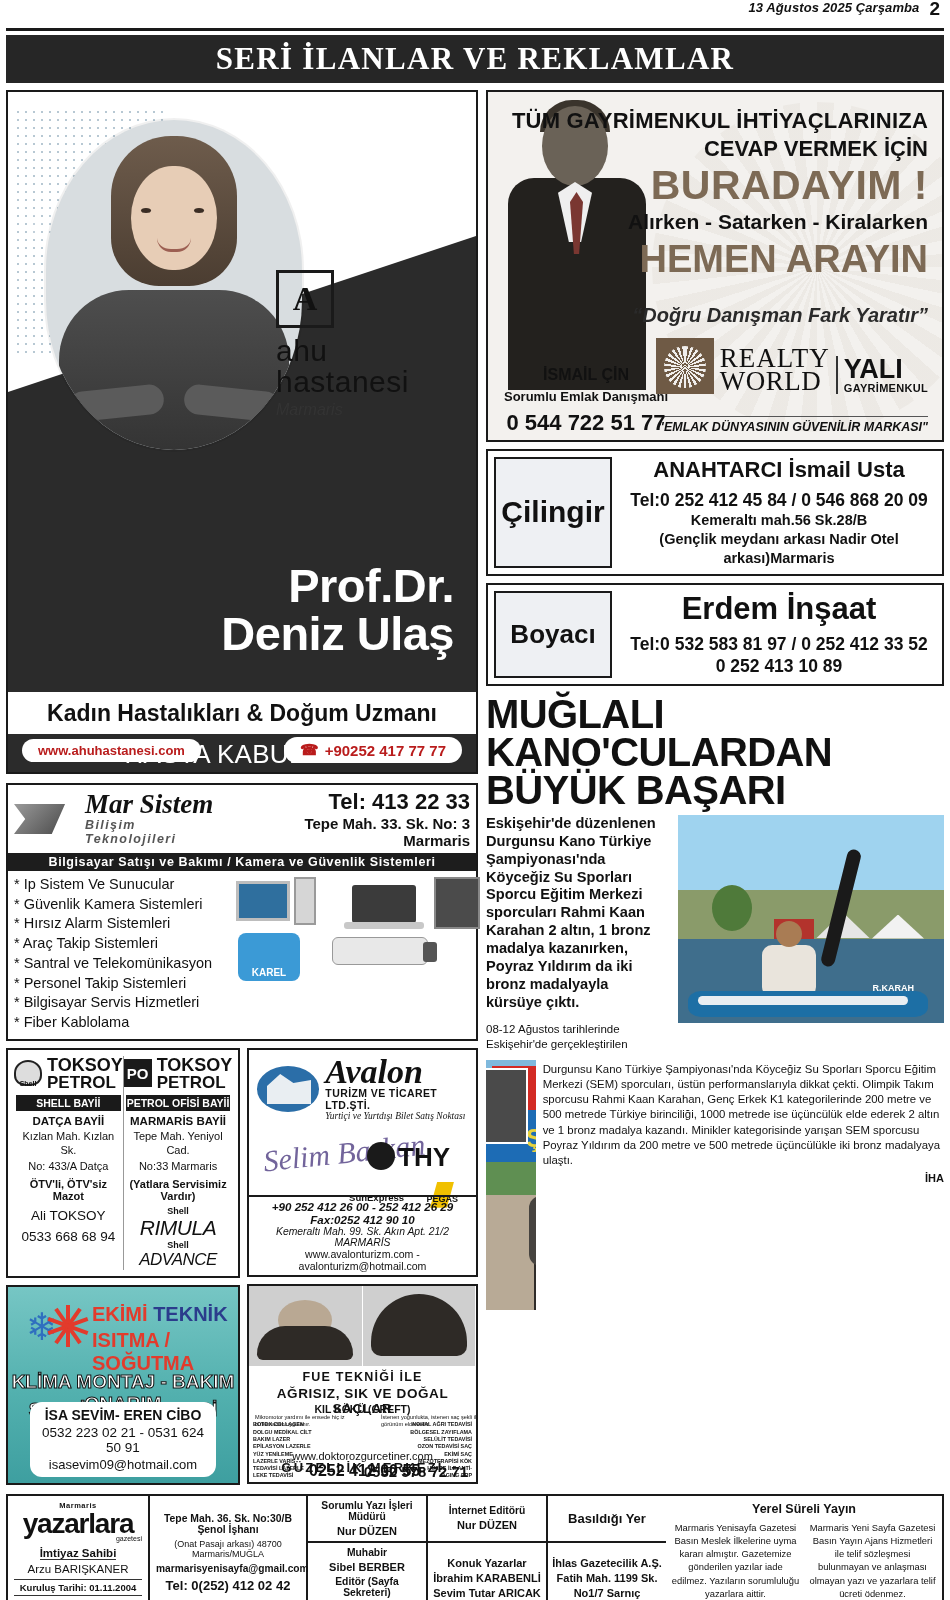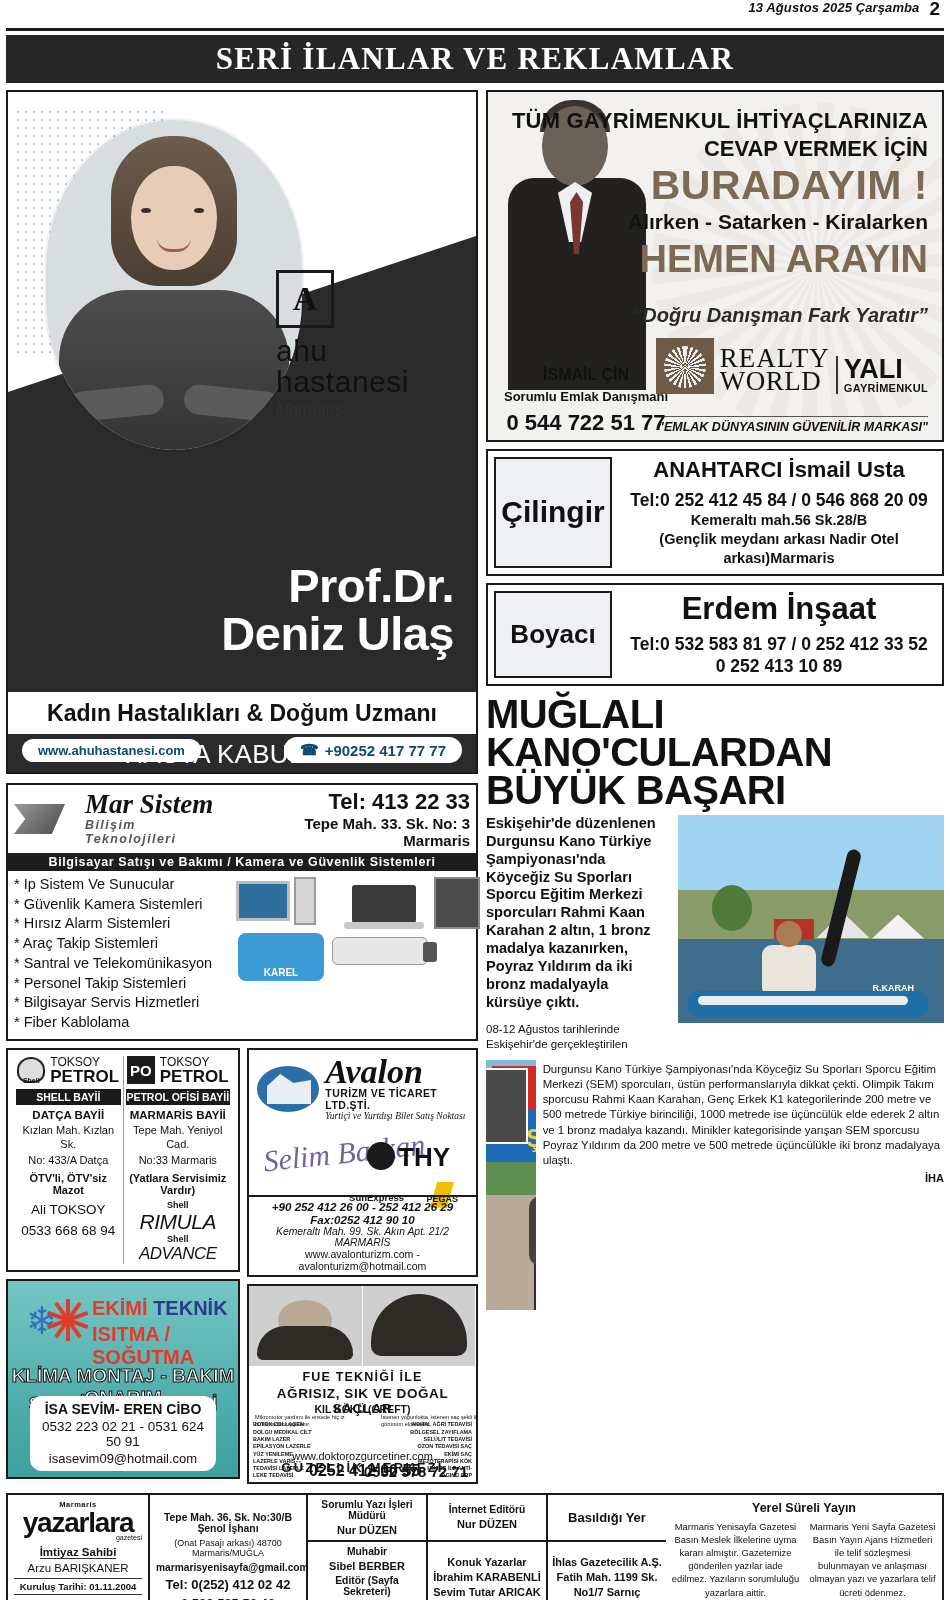--- a/index.html
+++ b/index.html
@@ -80,21 +80,21 @@
   .ahu-strip {
     position:absolute; left:0; right:0; top:600px; background:#fff; height:42px;
     display:flex; align-items:center; justify-content:center;
   }
   .ahu-strip span { font-size:23px; font-weight:bold; color:#111; }
   .ahu-sub {
     position:absolute; left:0; right:0; top:645px; color:#fff; text-align:center;
     font-size:26px; line-height:1.32; letter-spacing:.3px;
   }
   .ahu-foot { position:absolute; left:0; right:0; bottom:8px; height:28px; display:flex; align-items:center; justify-content:space-between; padding:0 14px;}
-  .pill { background:#fff; color:#0c4a6e; border-radius:14px; padding:4px 16px; font-size:13px; font-weight:bold;}
+  .pill { background:#fff; color:#b91c1c; border-radius:14px; padding:4px 16px; font-size:13px; font-weight:bold;}
   .pill.ph { display:flex; align-items:center; gap:6px; font-size:15px; }
 
   
   .realty { height:352px; position:relative; background:#f3f1ee; overflow:hidden; border:2px solid #1a1a1a;}
   .realty-globe{position:absolute;right:-40px;top:10px;width:330px;height:330px;border-radius:50%;
      background:repeating-conic-gradient(from 0deg,#e7e3dd 0 6deg,#f3f1ee 6deg 12deg);opacity:.55;}
   .realty-man{position:absolute;left:14px;top:8px;width:150px;height:290px;}
   .realty-man .head{position:absolute;left:40px;top:6px;width:66px;height:80px;border-radius:33px/40px;background:#6a6257;}
   .realty-man .hair{position:absolute;left:38px;top:0;width:70px;height:32px;border-radius:35px 35px 0 0;background:#3a342c;}
   .realty-man .torso{position:absolute;left:6px;top:78px;width:138px;height:212px;border-radius:26px 26px 0 0;background:#23211e;}
@@ -191,39 +191,39 @@
   .mar-tel .b{font-size:15px;font-weight:bold;}
   .mar-bar{background:#1d1d1d;color:#fff;text-align:center;font-size:12.5px;font-weight:bold;padding:2px 0;letter-spacing:.6px;}
   .mar-main{display:flex;padding:4px 6px 6px;}
   .mar-list{font-size:14.5px;line-height:1.36;}
   .mar-pics{flex:1;position:relative;min-height:110px;}
   .pc-mon{position:absolute;left:24px;top:6px;width:54px;height:40px;background:#2f6f9e;border:3px solid #bdbdbd;}
   .pc-tow{position:absolute;left:82px;top:2px;width:22px;height:48px;background:#d6d6d6;border:2px solid #9a9a9a;}
   .lap{position:absolute;left:140px;top:10px;width:64px;height:38px;background:#3b3b3b;border-radius:3px;}
   .lap::after{content:"";position:absolute;left:-8px;bottom:-6px;width:80px;height:7px;background:#c8c8c8;border-radius:3px;}
   .acc{position:absolute;left:222px;top:2px;width:46px;height:52px;background:#4b4b4b;border:2px solid #888;}
-  .karel{position:absolute;left:26px;top:58px;width:86px;height:48px;background:#3b9ad6;border-radius:8px;}
+  .karel{position:absolute;left:26px;top:58px;width:62px;height:48px;background:#3b9ad6;border-radius:8px;}
   .karel span{position:absolute;left:0;right:0;bottom:3px;text-align:center;color:#fff;font-size:10px;font-weight:bold;}
   .cam{position:absolute;left:120px;top:62px;width:96px;height:28px;border-radius:6px;background:#e8e8e8;border:1px solid #999;}
   .cam::after{content:"";position:absolute;right:-10px;top:4px;width:14px;height:20px;border-radius:3px;background:#555;}
 
   
   .smallads{display:flex;gap:7px;margin-top:7px;}
   .sa-left{width:234px;}
   .sa-right{width:231px;}
 
   .toksoy{border:2px solid #1a1a1a;padding:6px;display:flex;}
   .tk-col{flex:1;text-align:center;}
   .tk-col + .tk-col{border-left:1px solid #999;}
   .tk-head{display:flex;align-items:center;justify-content:center;gap:5px;}
   .tk-shell{width:28px;height:26px;border-radius:50% 50% 40% 40%;background:#ddd;border:2px solid #222;position:relative;}
   .tk-shell span{position:absolute;left:0;right:0;bottom:-3px;text-align:center;font-size:7px;font-weight:bold;}
   .tk-po{width:28px;height:28px;background:#1a1a1a;color:#fff;font-size:15px;font-weight:bold;display:flex;align-items:center;justify-content:center;}
   .tk-nm{line-height:1;text-align:left;}
-  .tk-nm .a{font-size:12px;font-weight:normal;}
+  .tk-nm .a{font-size:18px;font-weight:bold;}
   .tk-nm .b{font-size:17px;font-weight:bold;}
   .tk-badge{background:#1a1a1a;color:#fff;font-size:10.5px;font-weight:bold;margin:4px 2px;padding:2px 0;}
   .tk-t{font-size:11.5px;font-weight:bold;margin-top:3px;}
   .tk-s{font-size:11px;line-height:1.28;margin-top:2px;}
   .tk-b{font-size:11px;font-weight:bold;margin-top:5px;}
   .tk-n{font-size:13.5px;margin-top:6px;}
   .tk-rim{font-family:"Liberation Sans",sans-serif;font-style:italic;font-weight:normal;font-size:21px;letter-spacing:-.5px;}
   .tk-tiny{font-size:9px;font-weight:bold;}
 
   .avalon{border:2px solid #1a1a1a;position:relative;overflow:hidden;height:229px;background:#fff;}

